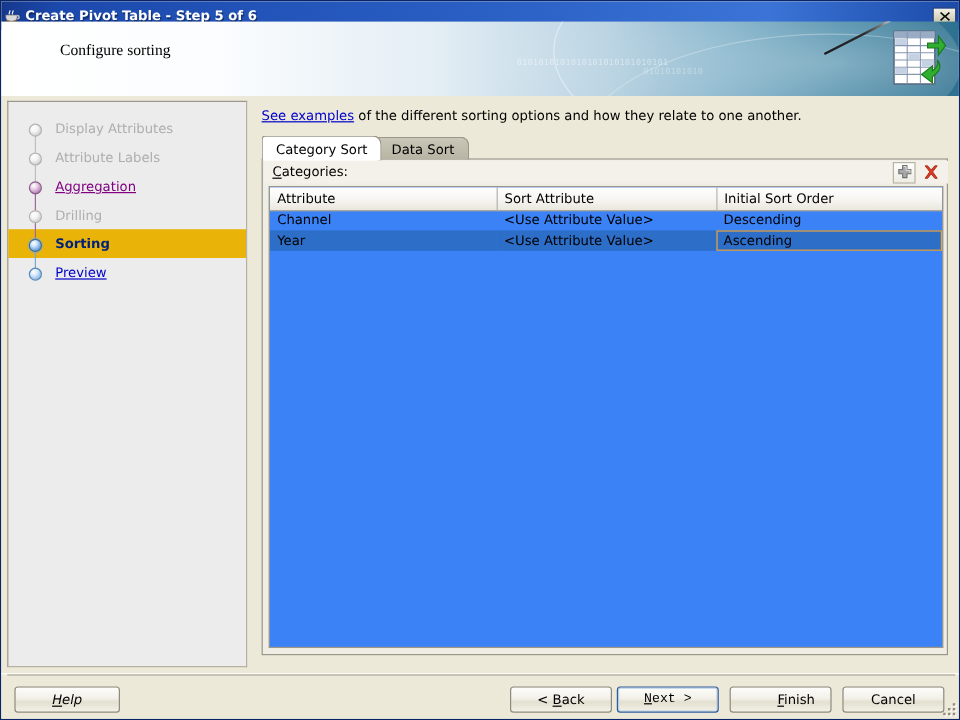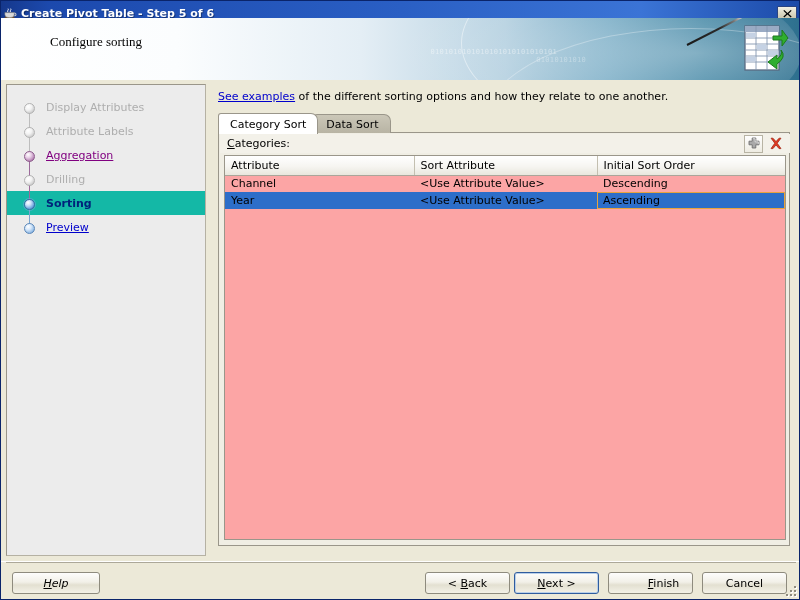--- a/index.html
+++ b/index.html
@@ -149,21 +149,21 @@
     width: 185px;
   }
   .step {
     position: relative;
     height: 24px;
     display: flex;
     align-items: center;
     padding-left: 26px;
   }
   .step.current {
-    background: #14b8a6;
+    background: #eab308;
     margin-left: -13px;
     padding-left: 39px;
     width: 198px;
   }
   .step-dot {
     position: absolute;
     left: 4px; top: 8px;
     width: 11px; height: 11px;
     border-radius: 50%;
     z-index: 2;
@@ -298,21 +298,21 @@
   .tool-btn.hover {
     border: 1px solid #b8b4a4;
     background: linear-gradient(to bottom,#fefefe,#eeece2);
   }
 
   
   .table-wrap {
     position: absolute;
     left: 5px; top: 22px;
     width: 562px; height: 385px;
-    background: #fca5a5;
+    background: #3b82f6;
     border: 1px solid #9a968a;
     overflow: hidden;
   }
   table.grid {
     width: 100%;
     border-collapse: collapse;
     table-layout: fixed;
     font-size: 11px;
   }
   table.grid thead th {
@@ -369,20 +369,21 @@
     border-radius: 3px;
     font-size: 11px;
     color: #000;
     display: flex; align-items: center; justify-content: center;
     cursor: pointer;
     font-family: "DejaVu Sans", "Liberation Sans", sans-serif;
   }
   .btn.default {
     border: 1px solid #2f5c9e;
     box-shadow: inset 0 0 0 1px #b9cfe8;
+    font-family: Liberation Mono, monospace;
   }
   .btn-help  { left: 11px;  width: 88px; font-style: italic; }
   .btn-back  { left: 424px; width: 85px; }
   .btn-next  { left: 513px; width: 85px; }
   .btn-finish{ left: 607px; width: 85px; padding-left: 26px; }
   .btn-cancel{ left: 701px; width: 85px; }
 
   .mn { text-decoration: underline; }
 
   .grip {

